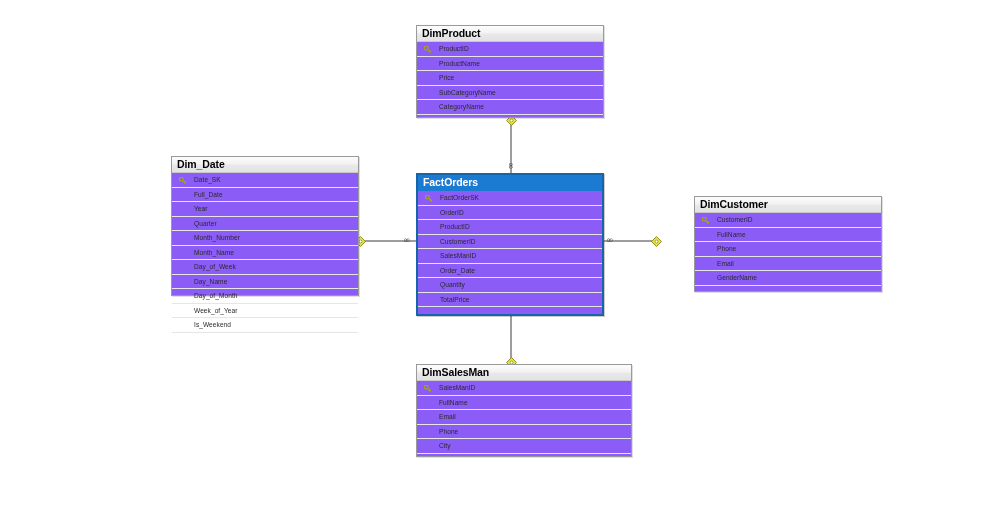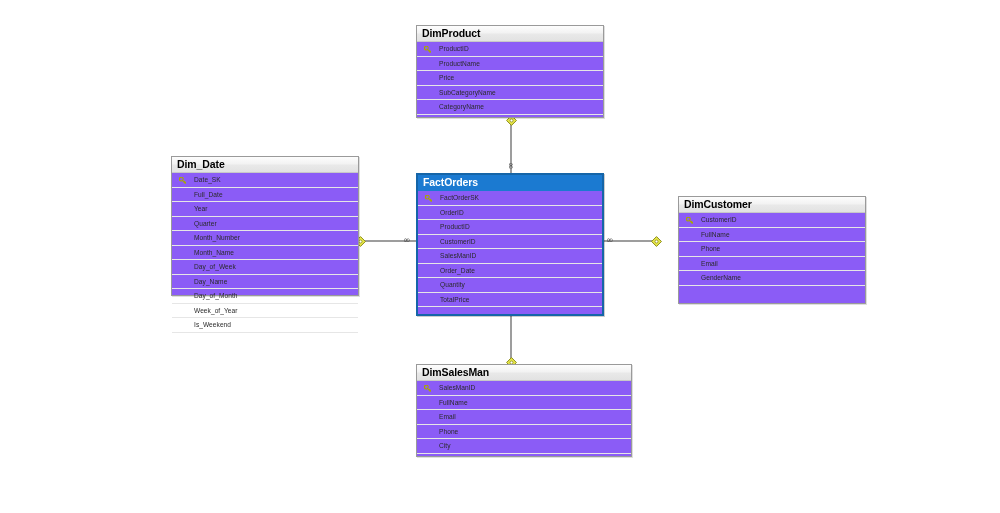--- a/index.html
+++ b/index.html
@@ -284,21 +284,21 @@
         </div>
         <div class="col-row">
           <span class="col-name">Quantity</span>
         </div>
         <div class="col-row">
           <span class="col-name">TotalPrice</span>
         </div>
         <div class="col-row blank"></div>
       </div>
     </div>
-    <div class="entity" style="left: 678px; top: 196px; width: 188px; height: 108px;">
+    <div class="entity" style="left: 694px; top: 196px; width: 188px; height: 96px;">
       <div class="entity-header">DimCustomer</div>
       <div class="entity-body">
         <div class="col-row">
           <span class="pk-key">
             <svg width="7" height="7" viewBox="0 0 7 7">
               <circle cx="2.3" cy="2.1" r="1.9" fill="none" stroke="#a8a800" stroke-width="1.1"></circle>
               <path d="M3.4 3.4 L6.2 6.3 M5.0 5.0 L5.9 4.3 M6.0 6.1 L6.6 5.5" stroke="#a8a800" stroke-width="1.1" fill="none" stroke-linecap="round"></path>
             </svg>
           </span>
           <span class="col-name">CustomerID</span>

